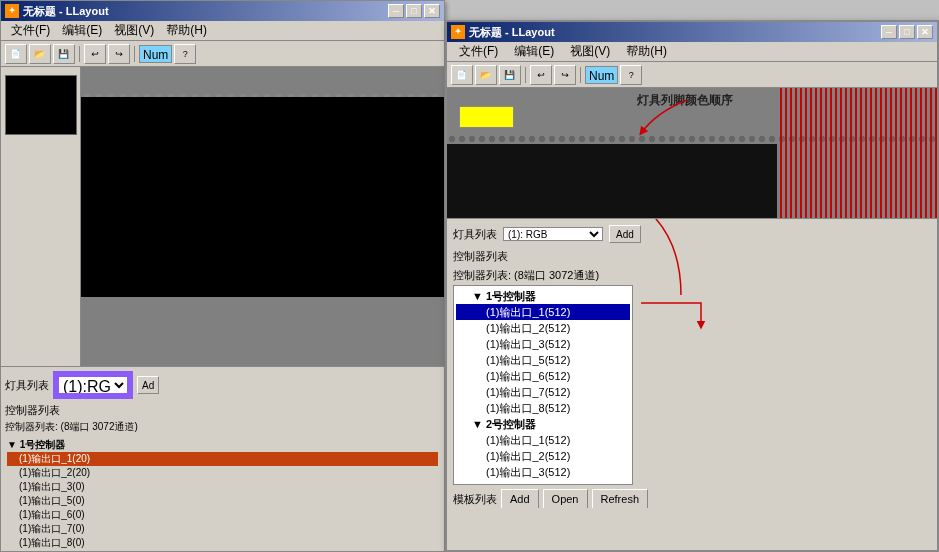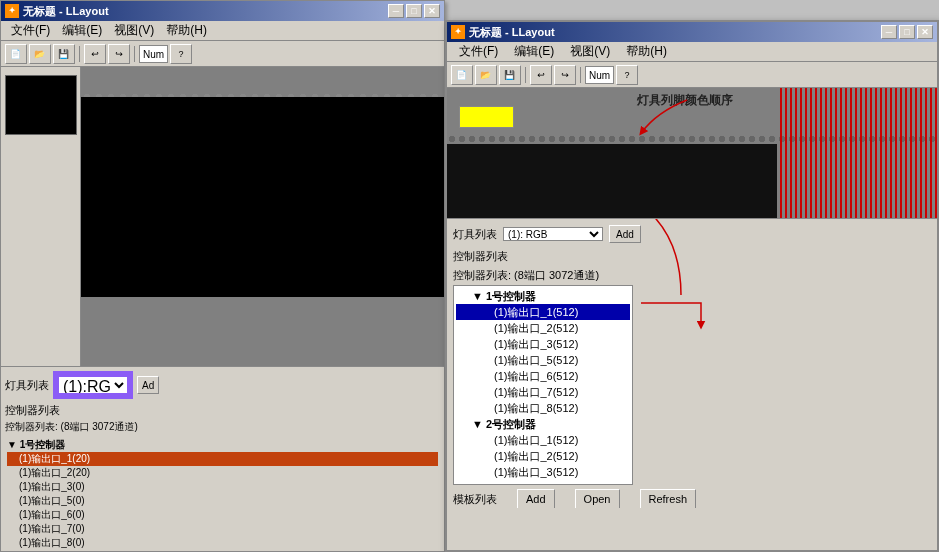--- a/index.html
+++ b/index.html
@@ -327,30 +327,30 @@
     .controller-tree {
       border: 1px solid #888;
       background: white;
       height: 200px;
       overflow-y: auto;
       padding: 2px;
       font-size: 11px;
       line-height: 16px;
     }
     .ctree-sub { padding-left: 16px; font-weight: bold; }
-    .ctree-item { padding-left: 38px; }
+    .ctree-item { padding-left: 30px; }
     .ctree-item.highlight {
       background: #0000aa;
       color: white;
     }
     
     .bottom-buttons {
       display: flex;
       align-items: center;
-      gap: 20px;
+      gap: 4px;
       margin-top: 4px;
     }
     .template-label {
       font-size: 11px;
     }
     .action-btn {
       height: 20px;
       padding: 0 8px;
       background: #d4d0c8;
       border: 1px solid;
@@ -362,24 +362,24 @@
     
     .toolbar-sep {
       width: 1px;
       height: 16px;
       background: #888;
       margin: 0 2px;
     }
 
     
     .num-label {
-      background: #ffffff;
+      background: #7dd3fc;
       border: 1px solid #888;
       padding: 0 3px;
-      font-size: 10px;
+      font-size: 12px;
       height: 18px;
       line-height: 18px;
     }
   </style>
 </head>
 <body>
 
 <div class="bg-window">
   <div class="bg-titlebar">
     <span class="bg-titlebar-icon">✦</span>

